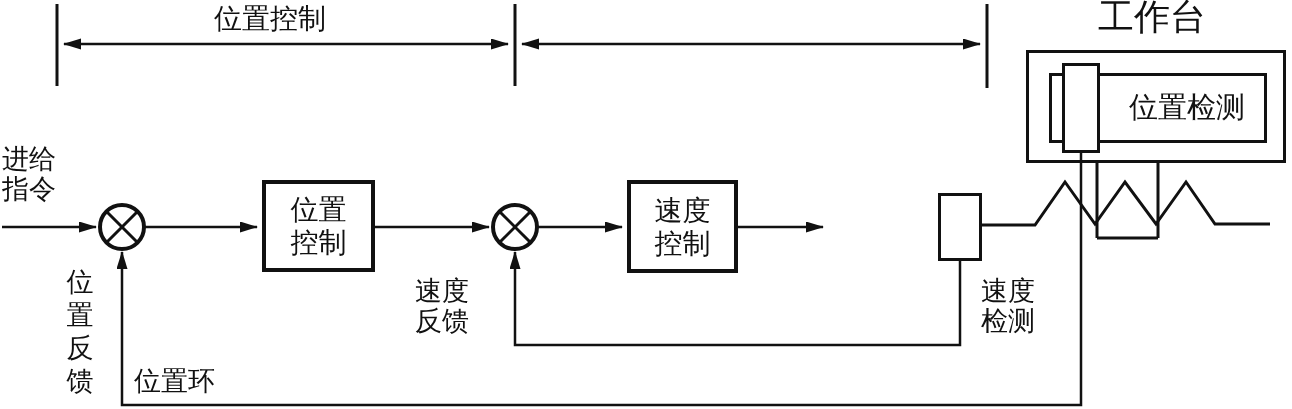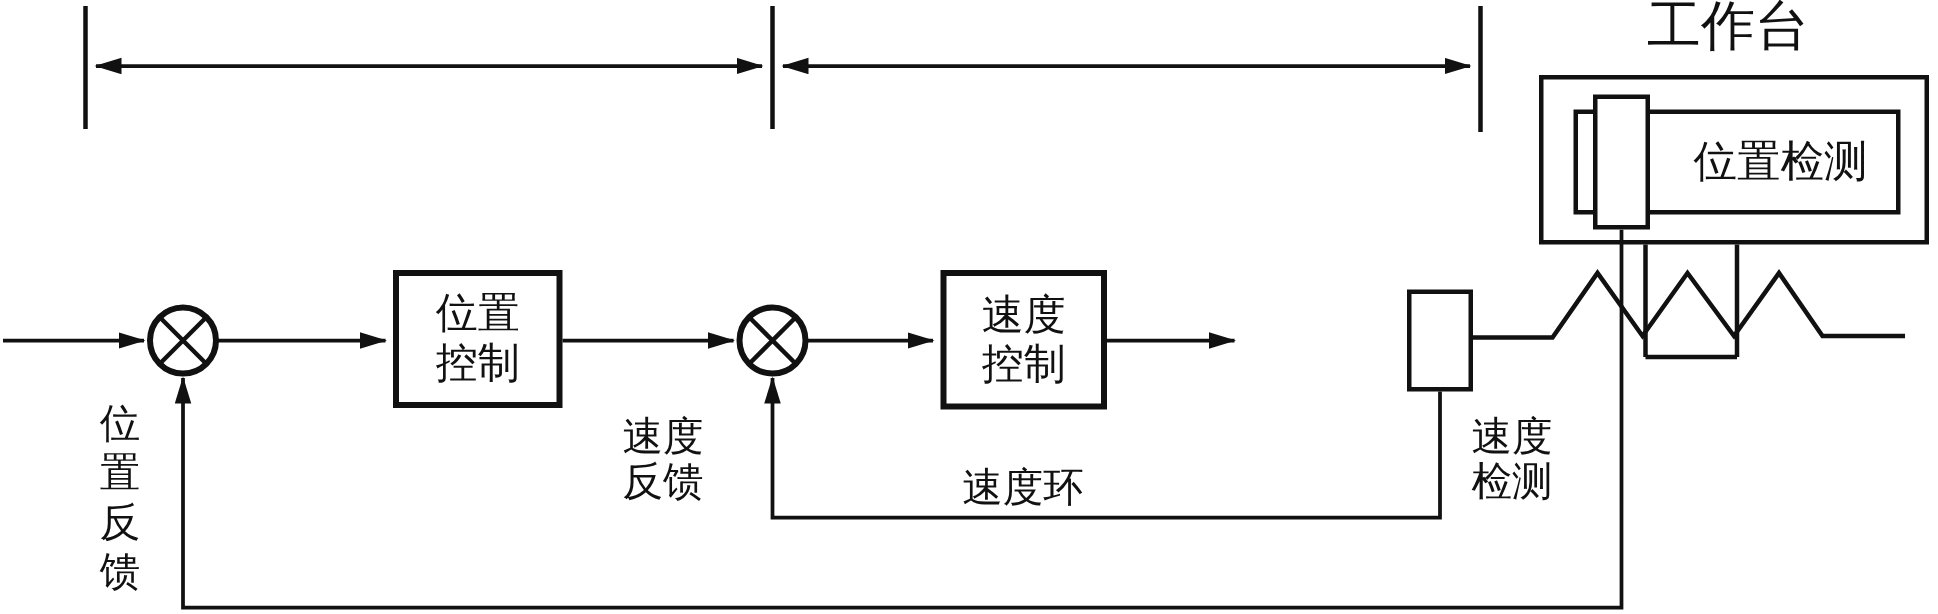--- a/index.html
+++ b/index.html
@@ -68,36 +68,39 @@
       <line x1="1097" y1="163" x2="1097" y2="238"></line>
       <line x1="1158" y1="163" x2="1158" y2="238"></line>
       <line x1="1097" y1="238" x2="1158" y2="238"></line>
     </g>
 
     <polyline points="960,261 960,345 515,345 515,252" fill="none" stroke="#111" stroke-width="2.5" marker-end="url(#ah)"></polyline>
 
     <polyline points="1081,153 1081,405 122,405 122,252" fill="none" stroke="#111" stroke-width="2.5" marker-end="url(#ah)"></polyline>
   </svg>
 
+  <div class="lbl center" style="left:198px;top:4px;width:144px;font-size:28px;">位置控制</div>
   <div class="lbl center" style="left:1097px;top:2px;width:110px;font-size:36px;">工作台</div>
 
+  <div class="lbl" style="left:2px;top:144px;">进给
+指令</div>
 
   <div class="block" style="left:262px;top:180px;width:113px;height:92px;">位置
 控制</div>
   <div class="block" style="left:627px;top:180px;width:111px;height:93px;">速度
 控制</div>
   <div class="thinbox" id="tach-box" style="left:938px;top:193px;width:44px;height:68px;"></div>
 
   <div class="thinbox" id="worktable-outer" style="left:1026px;top:50px;width:260px;height:113px;"></div>
   <div class="thinbox" id="detect-box" style="left:1049px;top:73px;width:218px;height:70px;">位置检测</div>
   <div class="thinbox" id="slider-box" style="left:1062px;top:63px;width:38px;height:90px;"></div>
 
   <div class="lbl vert" style="left:63px;top:266px;">位
 置
 反
 馈</div>
   <div class="lbl" style="left:415px;top:276px;">速度
 反馈</div>
-  <div class="lbl center" style="left:632px;top:310px;width:100px;">速度环</div>
   <div class="lbl" style="left:981px;top:276px;">速度
 检测</div>
+  <div class="lbl" style="left:134px;top:366px;">位置环</div>
 
 </div>
 
 </body></html>

